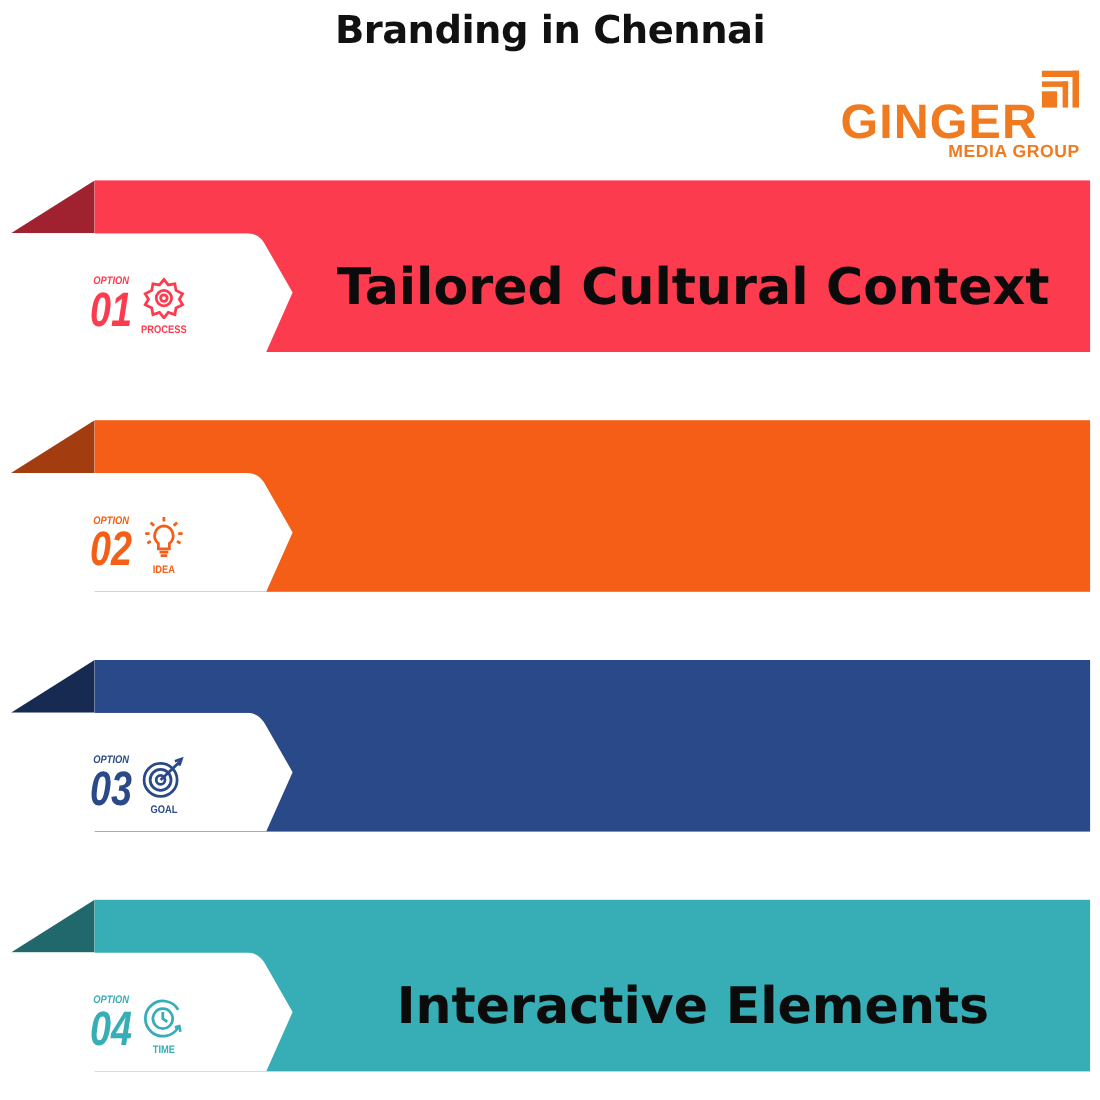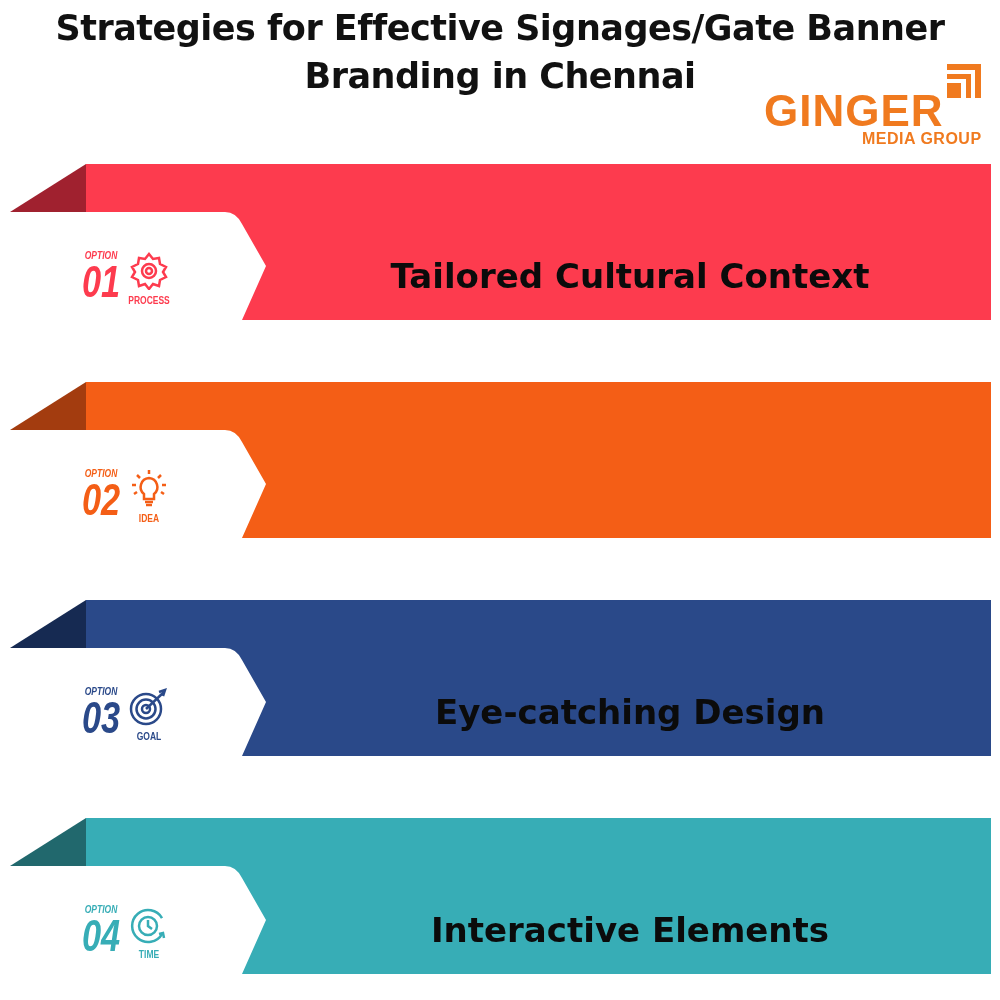--- a/index.html
+++ b/index.html
@@ -6,32 +6,31 @@
   body { width:1000px; height:1000px; background:#ffffff; position:relative; overflow:hidden; font-family:"DejaVu Sans", sans-serif; }
   .title { position:absolute; left:0; top:4px; width:1000px; text-align:center; font-weight:bold; font-size:35px; line-height:48px; color:#111; letter-spacing:-0.5px; }
   .logo { position:absolute; left:764px; top:64px; width:220px; height:90px; }
   .logo-word { position:absolute; left:0; top:22px; font-family:"Liberation Sans", sans-serif; font-weight:bold; font-size:44px; color:#f07a1f; letter-spacing:1px;text-align:center; }
   .logo-sub { position:absolute; left:98px; top:66px; font-family:"Liberation Sans", sans-serif; font-weight:bold; font-size:16px; color:#f07a1f; letter-spacing:0.5px; }
   .logo-mark { position:absolute; left:183px; top:0px; width:34px; height:34px; }
   .row { position:absolute; left:0; width:1000px; height:160px; }
   .band { position:absolute; left:86px; top:0; width:905px; height:156px; }
   .fold { position:absolute; left:10px; top:0; width:76px; height:48px; }
   .tab { position:absolute; left:0; top:48px; width:270px; height:108px; }
-  .label { position:absolute; left:270px; top:16px; width:720px; height:192px; display:flex; align-items:center; justify-content:center; font-weight:bold; font-size:34px; color:#0b0b0b; }
+  .label { position:absolute; left:270px; top:0; width:720px; height:192px; display:flex; align-items:center; justify-content:center; font-weight:bold; font-size:46px; color:#0b0b0b; }
   .opt { position:absolute; left:76px; top:86px; width:50px; font-family:"Liberation Sans", sans-serif; text-align:center;font-style:italic; }
   .opt-small { font-size:10px; font-weight:bold; display:block; transform:scaleX(0.85); }
   .opt-num { font-size:44px; font-weight:bold; display:block; line-height:42px; transform:scaleX(0.78); }
   .icon { position:absolute; left:126px; top:88px; width:46px; height:38px; }
   .icon-cap { position:absolute; left:120px; top:131px; width:58px; text-align:center; font-family:"Liberation Sans", sans-serif; font-weight:bold; font-size:10px; transform:scaleX(0.85); }
 </style>
 </head>
 <body>
 
 <div class="title">
-  <div>Strategies for Effective Signages/Gate Banner</div>
   <div>Branding in Chennai</div>
 </div>
 
 <div class="logo">
   <svg class="logo-mark" viewBox="0 0 34 34">
     <rect x="0" y="0" width="34" height="6" fill="#f07a1f"></rect>
     <rect x="28" y="0" width="6" height="34" fill="#f07a1f"></rect>
     <rect x="0" y="10" width="24" height="5" fill="#f07a1f"></rect>
     <rect x="19" y="10" width="5" height="24" fill="#f07a1f"></rect>
     <rect x="0" y="19" width="14" height="15" fill="#f07a1f"></rect>
@@ -93,21 +92,20 @@
 </div>
 
 <div class="row" style="top:600px;">
   <div class="band" style="background:#2a4989;"></div>
   <svg class="fold" viewBox="0 0 76 48">
       <polygon points="76,0 76,48 0,48" fill="#162a52"></polygon>
     </svg>
   <svg class="tab" viewBox="0 0 270 108">
       <path d="M0,0 H225 Q236,0 242,12 L266,54 L242,108 H0 Z" fill="#ffffff"></path>
     </svg>
-  <div class="label">Eye-catching Design</div>
   <div class="opt" style="color:#2a4989;">
     <span class="opt-small">OPTION</span>
     <span class="opt-num">03</span>
   </div>
   <svg class="icon" viewBox="0 0 46 38">
     <g fill="none" stroke="#2a4989" stroke-width="2.5">
       <circle cx="20" cy="21" r="15"></circle>
         <circle cx="20" cy="21" r="9.5"></circle>
         <circle cx="20" cy="21" r="4"></circle>
       <line x1="20" y1="21" x2="38" y2="4"></line>

